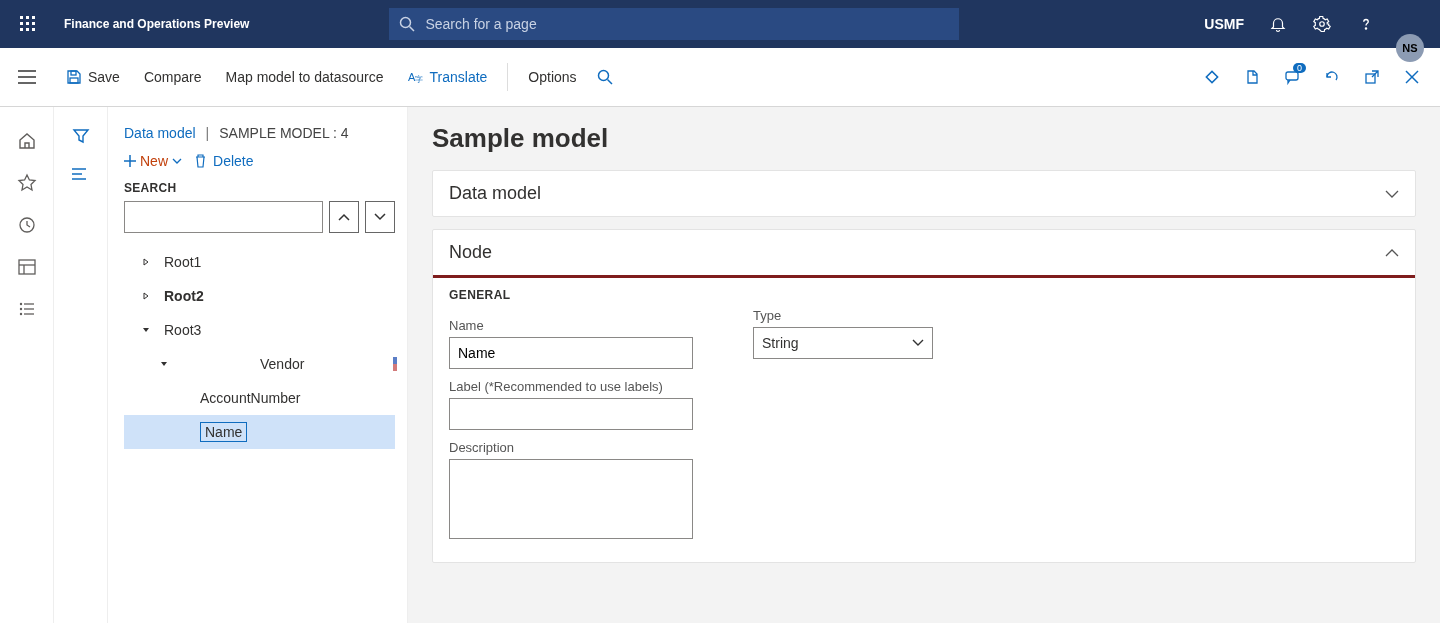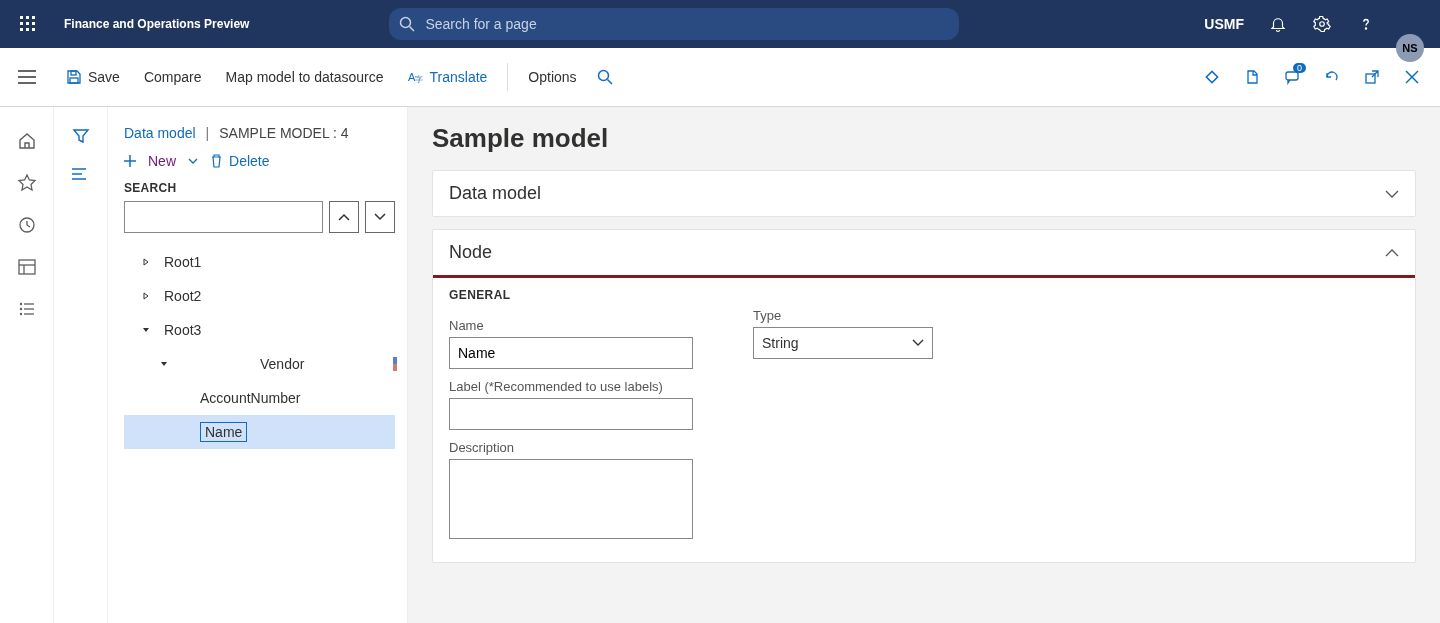--- a/index.html
+++ b/index.html
@@ -17,21 +17,21 @@
     width: 36px; height: 36px; display:flex; align-items:center; justify-content:center;
     cursor:pointer;
   }
   .waffle svg { fill:#fff; }
   .app-title { font-size: 12px; font-weight:600; margin-left: 18px; white-space:nowrap; }
   .search-wrap {
     flex: 0 0 570px;
     margin-left: 140px;
     background: #2a4a82;
     height: 32px;
-    border-radius: 12px;
+    border-radius: 0;
     display:flex; align-items:center;
     padding: 0 10px;
     color:#c8d2e4;
   }
   .search-wrap svg { flex:0 0 auto; }
   .search-wrap input {
     background: transparent; border:none; outline:none;
     color:#fff; font-size:14px; margin-left:10px; width:100%;
   }
   .search-wrap input::placeholder { color:#c8d2e4; }
@@ -79,21 +79,21 @@
     overflow-y:auto;
   }
   .main { flex:1; padding: 10px 24px 24px 24px; overflow-y:auto; }
   
   .crumbs { margin: 2px 0 12px 14px; display:flex; align-items:center; font-size:14px; }
   .crumbs a { color:#0f6cbf; text-decoration:none; cursor:pointer; }
   .crumbs .sep { margin: 0 10px; color:#777; }
   .crumbs .cur { color:#444; }
   
   .tree-toolbar { display:flex; align-items:center; gap:10px; margin-bottom:12px; }
-  .tree-toolbar .newbtn { color:#701a75; display:flex; align-items:center; gap:12px; cursor:pointer; }
+  .tree-toolbar .newbtn { color:#c2410c; display:flex; align-items:center; gap:4px; cursor:pointer; }
   .tree-toolbar .delbtn { color:#0f6cbf; display:flex; align-items:center; gap:6px; cursor:pointer; margin-left:2px;}
   
   .search-label { font-weight:700; font-size:12px; letter-spacing:0.3px; margin-bottom:6px; }
   .search-row { display:flex; align-items:center; gap:6px; margin-bottom:12px; }
   .search-row input {
     flex:1; height:32px; border:1px solid #8a8886; padding:0 8px; font-size:14px; outline:none;
   }
   .sq {
     width:32px; height:32px; border:1px solid #666; display:flex; align-items:center; justify-content:center;
     cursor:pointer; background:#fff;
@@ -365,21 +365,21 @@
     <div class="tree" id="tree">
         <div class="tree-node" style="padding-left: 14px;">
           <span class="caret">
             <svg width="8" height="8" viewBox="0 0 8 8">
               <path d="M2 1l4 3-4 3z" fill="none" stroke="#323130" stroke-width="1"></path>
             </svg>
           </span>
           <span style="width: 10px; display: inline-block;"></span>
           <span class="label">Root1</span>
         </div>
-        <div class="tree-node" style="padding-left: 14px;">
+        <div class="tree-node" style="padding-left: 14px; font-weight: bold;">
           <span class="caret">
             <svg width="8" height="8" viewBox="0 0 8 8">
               <path d="M2 1l4 3-4 3z" fill="none" stroke="#323130" stroke-width="1"></path>
             </svg>
           </span>
           <span style="width: 10px; display: inline-block;"></span>
           <span class="label">Root2</span>
         </div>
         <div class="tree-node" style="padding-left: 14px;">
           <span class="caret">

